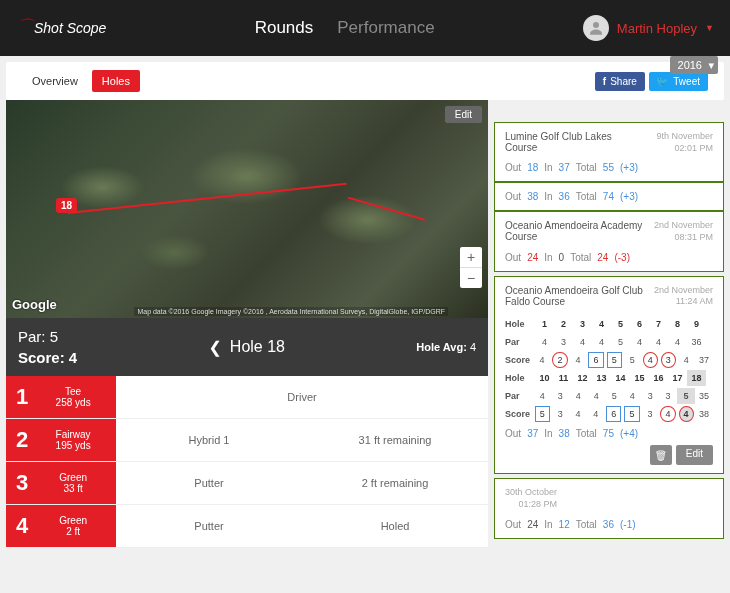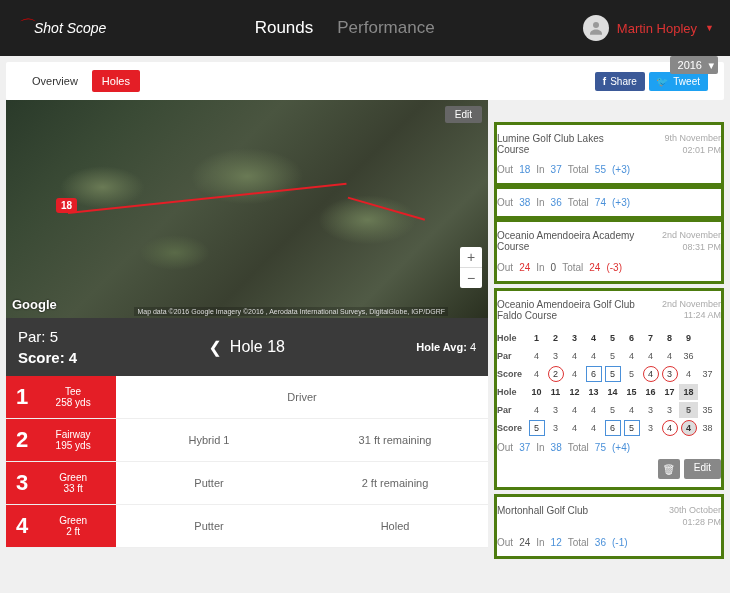--- a/index.html
+++ b/index.html
@@ -36,21 +36,21 @@
 .hole-stats{font-size:15px;line-height:1.4}
 .hole-title{flex:1;text-align:center;font-size:16px;display:flex;align-items:center;justify-content:center;gap:8px}
 .hole-avg{font-size:11px}
 .shot-row{display:flex;background:#fff;border-bottom:1px solid #eee;min-height:43px}
 .shot-num{width:110px;background:#e41e26;color:#fff;display:flex;align-items:center;padding:0 10px;gap:12px}
 .shot-num-n{font-size:22px;font-weight:bold}
 .shot-num-info{font-size:10px;text-align:center;flex:1}
 .shot-club{flex:1;display:flex;align-items:center;justify-content:center;color:#666;font-size:11px}
 .shot-remain{flex:1;display:flex;align-items:center;justify-content:center;color:#666;font-size:11px}
 .right{width:230px;display:flex;flex-direction:column;gap:4px}
-.round-card{background:#fff;border:3px solid #4d7c0f;padding:8px 0;font-size:10px}
+.round-card{background:#fff;border:1px solid #4d7c0f;padding:8px 10px;font-size:10px}
 .rc-head{display:flex;justify-content:space-between;margin-bottom:8px}
 .rc-name{font-size:10px;color:#555;max-width:140px}
 .rc-date{text-align:right;color:#aaa;font-size:9px;line-height:1.3}
 .rc-scores{display:flex;gap:6px;align-items:center;color:#888;font-size:10px}
 .rc-scores .v{color:#4a90d9}
 .rc-scores .vr{color:#d33}
 .rc-scores .delta{color:#4a90d9}
 .rc-scores .deltar{color:#d33}
 .scorecard{margin-top:6px}
 .sc-row{display:flex;align-items:center;gap:0;font-size:9px;color:#555;margin-bottom:2px}
@@ -313,21 +313,20 @@
         <span class="delta">(+4)</span>
       </div>
       <div class="rc-foot">
         <span class="rc-icn">🗑</span>
         <span class="rc-btn">Edit</span>
       </div>
     </div>
 
     <div class="round-card">
       <div class="rc-head">
-        <div class="rc-name">Mortonhall Golf Club</div>
         <div class="rc-date">
             <div>30th October</div>
             <div>01:28 PM</div>
           </div>
       </div>
       <div class="rc-scores">
         <span>Out</span> 
           <span style="color:#555">24</span>
         <span>In</span> 
           <span class="v">12</span>

